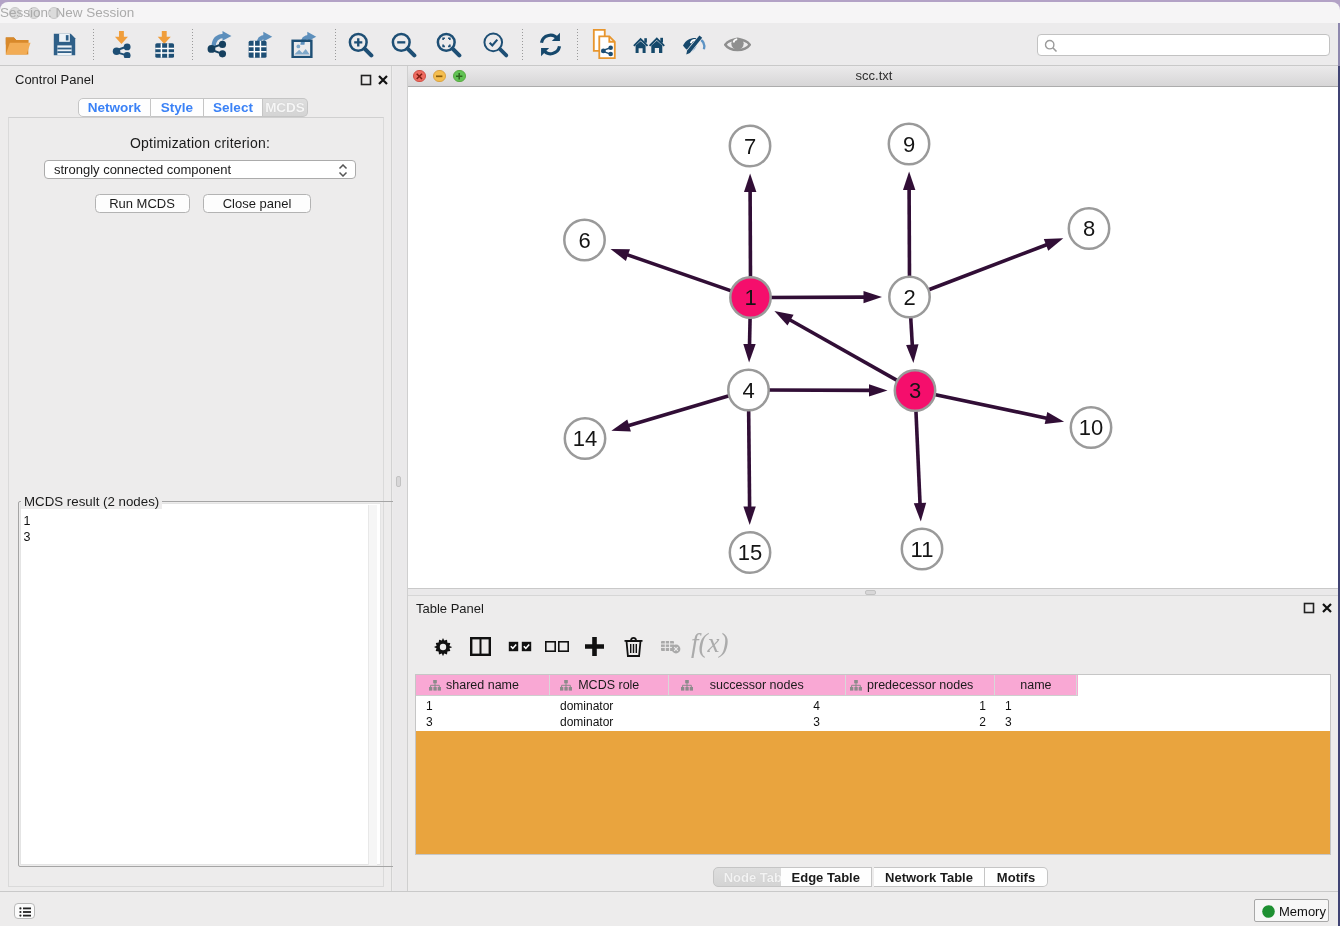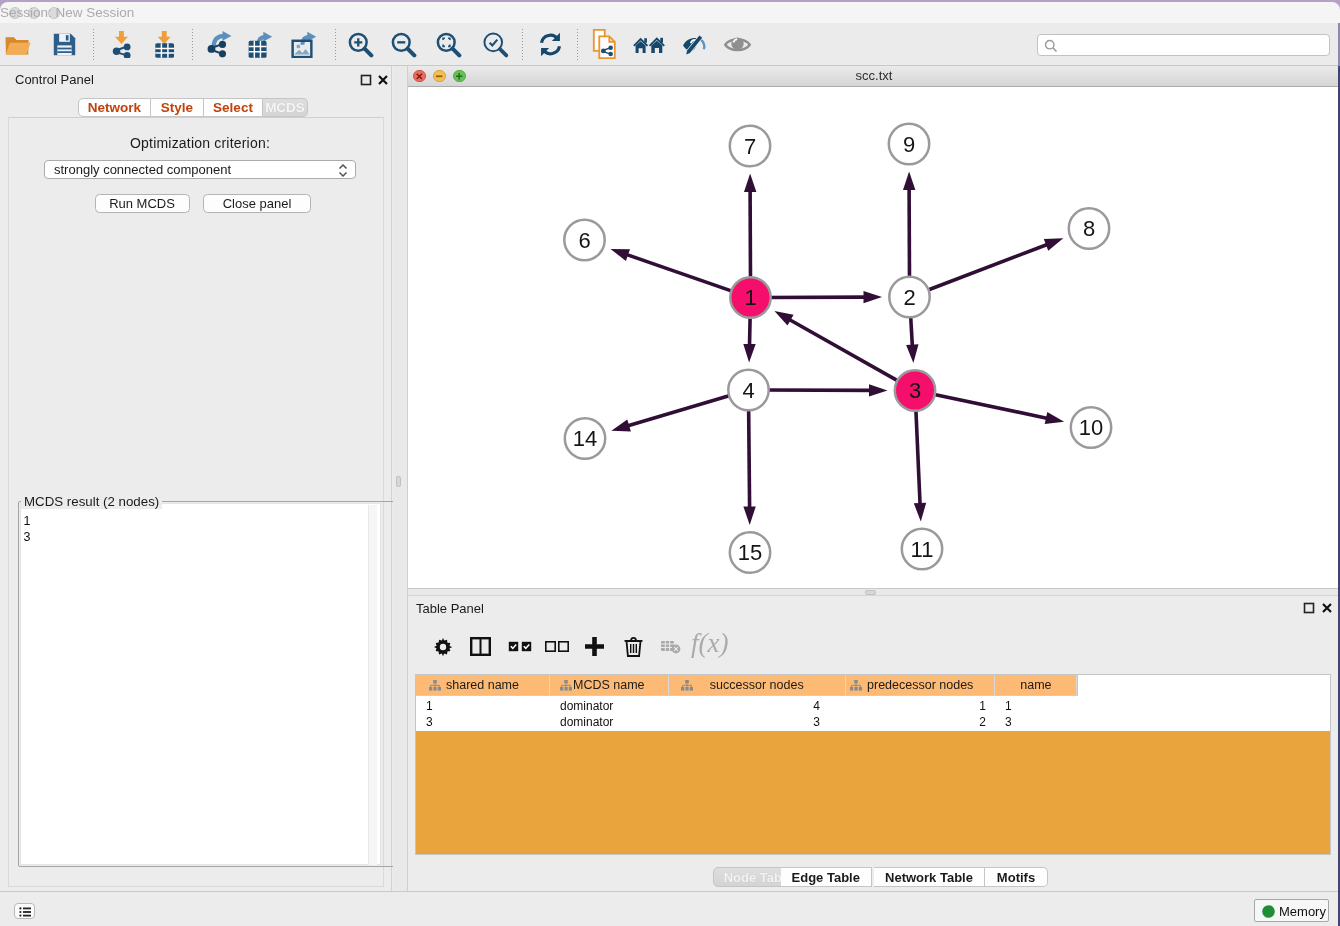--- a/index.html
+++ b/index.html
@@ -8,21 +8,21 @@
 #wtitle{position:absolute;top:2.5px;left:0;width:100%;text-align:left;font-size:13.5px;color:#ABABAB;}
 #toolbar{position:absolute;left:0;top:22.5px;width:1340px;height:43px;background:#ECEBEC;border-bottom:1px solid #C9C9C9;}
 .sep{position:absolute;top:6px;height:31px;width:1px;background-image:repeating-linear-gradient(to bottom,#9a9a9a 0 1px,transparent 1px 3px);}
 .ticon{position:absolute;top:0;}
 #search{position:absolute;left:1037px;top:11px;width:293px;height:22px;background:#fff;border:1px solid #C2C2C2;border-radius:4px;}
 #cpanel{position:absolute;left:0;top:66px;width:392px;height:827px;background:#EDECEC;border-right:1px solid #D2D2D2;}
 #cp-title{position:absolute;left:15px;top:6px;font-size:13px;color:#1c1c1c;}
 .wbtn{position:absolute;top:8px;}
 #cp-inner{position:absolute;left:8px;top:51px;width:376px;height:770px;border:1px solid #DADADA;border-top:1px solid #D0D0D0;}
 .tabgrp{position:absolute;display:flex;}
-.tab{height:19.5px;font-size:13.5px;font-weight:600;color:#c2410c;background:#FEFEFE;border:1px solid #C5C5C5;border-left:none;text-align:center;line-height:18px;}
+.tab{height:19.5px;font-size:13.5px;font-weight:600;color:#3b82f6;background:#FEFEFE;border:1px solid #C5C5C5;border-left:none;text-align:center;line-height:18px;}
 .tab.first{border-left:1px solid #C5C5C5;border-radius:5px 0 0 5px;}
 .tab.dis{background:linear-gradient(#DEDEDE,#D4D4D4);color:#F6F6F6;border-radius:0 5px 5px 0;text-shadow:0 0 1px #bdbdbd;}
 #optlabel{position:absolute;left:8px;top:68.5px;width:384px;text-align:center;font-size:14px;letter-spacing:0.2px;color:#1b1b1b;}
 #dropdown{position:absolute;left:44px;top:93.5px;width:312px;height:19.5px;background:#fff;border:1px solid #ABABAB;border-radius:4px;font-size:13px;color:#1b1b1b;line-height:18px;padding-left:9px;}
 .btn{position:absolute;top:127.5px;height:19.5px;background:#FDFDFD;border:1px solid #B3B3B3;border-radius:4.5px;font-size:13px;color:#1b1b1b;text-align:center;line-height:18px;}
 #fieldset{position:absolute;left:18px;top:435px;width:408px;height:366px;border:1px solid #A5A5A5;border-radius:2px;}
 #fslegend{position:absolute;left:2px;top:-8px;background:#EDECEC;padding:0 3px;font-size:13.3px;color:#1b1b1b;z-index:3;}
 #fswhite{position:absolute;left:1px;top:1px;width:361px;height:362px;background:#fff;border:1px solid #E4E4E4;}
 #fsscroll{position:absolute;right:3px;top:1px;width:9px;height:360px;background:#F6F6F6;border-left:1px solid #E8E8E8;}
 .fsline{position:absolute;left:2.5px;font-size:12.5px;color:#111;}
@@ -30,21 +30,21 @@
 #netwin{position:absolute;left:408px;top:66px;width:932px;height:522px;}
 #nw-tb{position:absolute;left:0;top:0;width:932px;height:21px;background:linear-gradient(#EBEAEB,#D7D6D7);border-bottom:1px solid #ACACAC;}
 .nlight{position:absolute;top:3.5px;width:12.5px;height:12.5px;border-radius:50%;}
 #nw-title{position:absolute;top:2px;left:0;width:100%;text-align:center;font-size:13px;color:#2e2e2e;}
 #canvas{position:absolute;left:0;top:21px;width:932px;height:501px;background:#fff;}
 #hsplit{position:absolute;left:408px;top:588px;width:932px;height:8px;background:#EAE9EA;border-top:1px solid #C9C9C9;border-bottom:1px solid #D6D6D6;}
 #tpanel{position:absolute;left:408px;top:596px;width:932px;height:295px;background:#EDECEC;}
 #tp-title{position:absolute;left:8px;top:5px;font-size:13px;color:#1c1c1c;}
 #tp-toolbar{position:absolute;left:7px;top:26px;width:918px;height:46px;background:#EDECEC;}
 #ttable{position:absolute;left:7px;top:78px;width:916px;height:181px;background:#fff;border:1px solid #C6C6C6;}
-#thead{position:absolute;left:0;top:0;width:662px;height:20.5px;background:#fdba74;border-bottom:1px solid #CECECE;}
+#thead{position:absolute;left:0;top:0;width:662px;height:20.5px;background:#f9a8d4;border-bottom:1px solid #CECECE;}
 .orgicon{position:absolute;top:5px;}
 .th{position:absolute;top:0;height:20px;border-right:1px solid #D8D8D8;font-size:12.5px;color:#1b1b1b;text-align:center;line-height:21px;}
 .td{position:absolute;font-size:12px;color:#111;}
 #orangeband{position:absolute;left:0px;top:55.5px;width:914px;height:123.5px;background:#E9A43E;}
 #btabs{position:absolute;left:0;top:270.5px;width:932px;height:21px;}
 .btab{position:absolute;height:20px;font-size:13px;font-weight:600;background:#FEFEFE;border:1px solid #C5C5C5;color:#1a1a1a;text-align:center;line-height:19px;}
 #statusbar{position:absolute;left:0;top:891px;width:1340px;height:35px;background:#EDECEC;border-top:1px solid #C9C9C9;}
 #hambtn{position:absolute;left:13.5px;top:10.5px;width:21px;height:16.5px;border:1px solid #B9B9B9;border-radius:4px;background:#FBFBFB;}
 #membtn{position:absolute;left:1254px;top:6.5px;width:74.5px;height:23px;border:1px solid #A8A8A8;border-radius:2px;background:#F7F7F7;font-size:13px;color:#111;}
 svg text{font-family:"Liberation Sans",sans-serif;}
@@ -375,21 +375,21 @@
         <svg class="orgicon" style="left:434px;" width="12" height="11" viewBox="0 0 12 11">
           <g fill="#8B8B8B">
             <rect x="4.2" y="0" width="3.6" height="3.3"></rect>
             <rect x="0" y="7" width="3.3" height="3.6"></rect>
             <rect x="4.4" y="7" width="3.3" height="3.6"></rect>
             <rect x="8.7" y="7" width="3.3" height="3.6"></rect>
             <path d="M6 3 v2.5 M1.6 7 v-1.7 h8.7 V7 M6 5 v2" stroke="#8B8B8B" stroke-width="1" fill="none"></path>
           </g>
         </svg>
    <div class="th" style="left:0;width:134px;">shared name</div>
-   <div class="th" style="left:134px;width:118.5px;">MCDS name</div>
+   <div class="th" style="left:134px;width:118.5px;">MCDS role</div>
    <div class="th" style="left:252.5px;width:177.5px;">successor nodes</div>
    <div class="th" style="left:430px;width:149.4px;">predecessor nodes</div>
    <div class="th" style="left:579.4px;width:82px;">name</div>
   </div>
   <div class="td" style="left:10px;top:24px;">1</div>
   <div class="td" style="left:144px;top:24px;">dominator</div>
   <div class="td" style="left:354px;top:24px;width:50px;text-align:right;">4</div>
   <div class="td" style="left:520px;top:24px;width:50px;text-align:right;">1</div>
   <div class="td" style="left:589px;top:24px;">1</div>
   <div class="td" style="left:10px;top:40px;">3</div>

